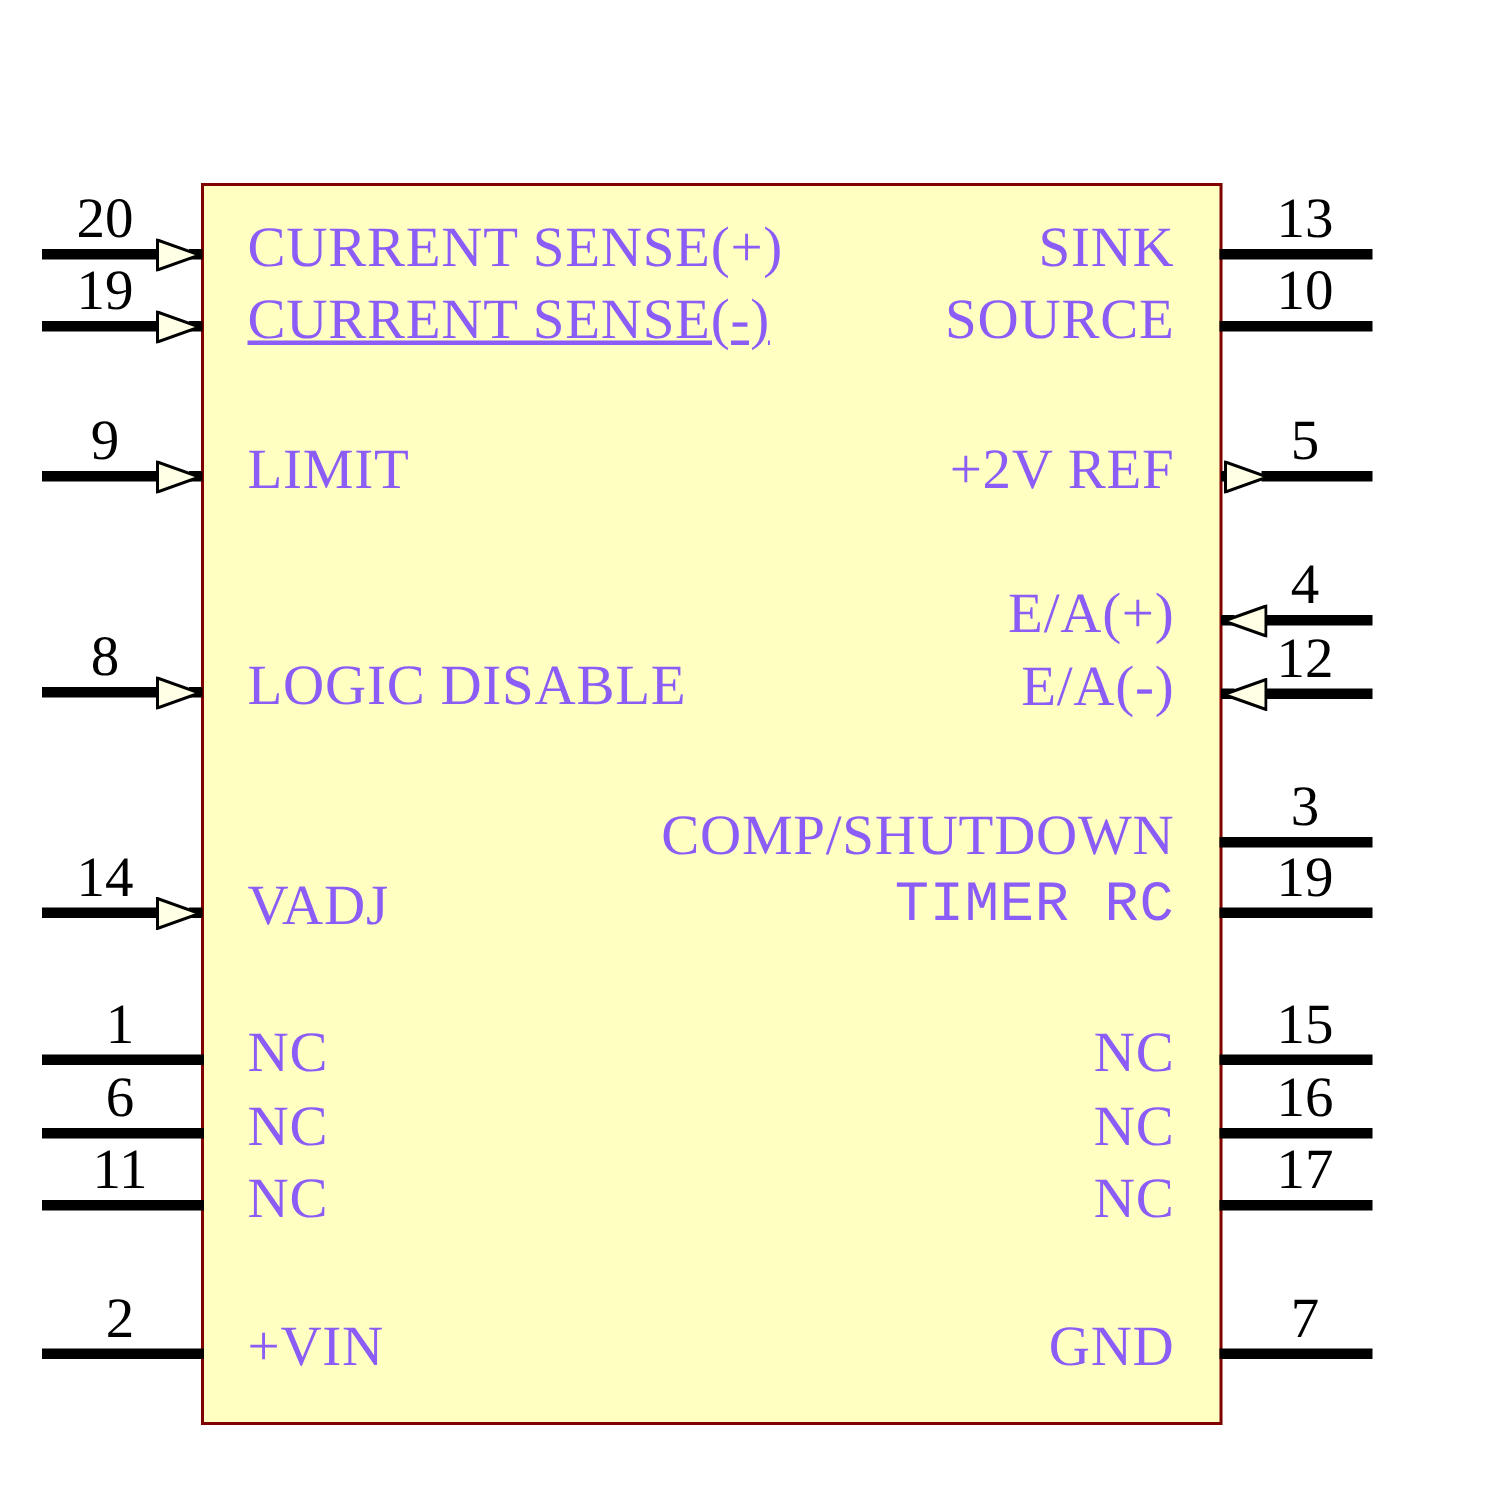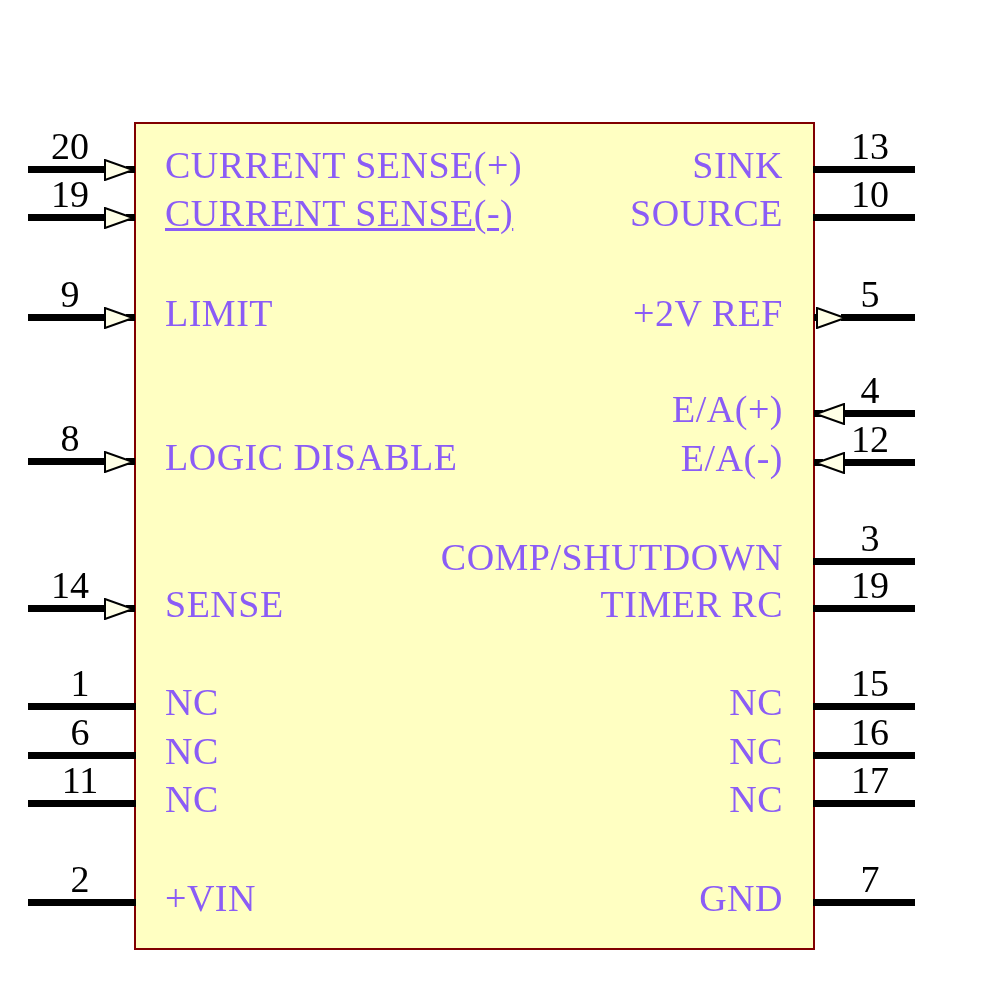--- a/index.html
+++ b/index.html
@@ -59,21 +59,21 @@
         <polygon points="1,1 1,21 29,11" fill="#FFFFE6" stroke="#000000" stroke-width="2"></polygon>
       </svg></div>
     <div class="pin-number" style="left: 20px; top: 416px;">8</div>
     <div class="pin-label left" style="left: 165px; top: 435px;">LOGIC DISABLE</div>
     <div class="pin-line" style="left: 28px; top: 605px; width: 76px; background: rgb(0, 0, 0);"></div>
     <div class="pin-line" style="left: 126px; top: 605px; width: 9px; background: rgb(0, 0, 0);"></div>
     <div class="pin-arrow" style="left: 104px; top: 598px;"><svg width="30" height="22" viewBox="0 0 30 22">
         <polygon points="1,1 1,21 29,11" fill="#FFFFE6" stroke="#000000" stroke-width="2"></polygon>
       </svg></div>
     <div class="pin-number" style="left: 20px; top: 563px;">14</div>
-    <div class="pin-label left" style="left: 165px; top: 582px;">SENSE</div>
+    <div class="pin-label left" style="left: 165px; top: 582px;">VADJ</div>
     <div class="pin-line" style="left: 28px; top: 703px; width: 108px; background: rgb(0, 0, 0);"></div>
     <div class="pin-number" style="left: 30px; top: 661px;">1</div>
     <div class="pin-label left" style="left: 165px; top: 680px;">NC</div>
     <div class="pin-line" style="left: 28px; top: 752px; width: 108px; background: rgb(0, 0, 0);"></div>
     <div class="pin-number" style="left: 30px; top: 710px;">6</div>
     <div class="pin-label left" style="left: 165px; top: 729px;">NC</div>
     <div class="pin-line" style="left: 28px; top: 800px; width: 108px; background: rgb(0, 0, 0);"></div>
     <div class="pin-number" style="left: 30px; top: 758px;">11</div>
     <div class="pin-label left" style="left: 165px; top: 777px;">NC</div>
     <div class="pin-line" style="left: 28px; top: 899px; width: 108px; background: rgb(0, 0, 0);"></div>
@@ -104,21 +104,21 @@
     <div class="pin-arrow" style="left: 815px; top: 452px;"><svg width="30" height="22" viewBox="0 0 30 22">
         <polygon points="29,1 29,21 1,11" fill="#FFFFE6" stroke="#000000" stroke-width="2"></polygon>
       </svg></div>
     <div class="pin-number" style="left: 820px; top: 417px;">12</div>
     <div class="pin-label right" style="left: 283px; width: 500px; top: 436px;">E/A(-)</div>
     <div class="pin-line" style="left: 813px; top: 558px; width: 102px; background: rgb(0, 0, 0);"></div>
     <div class="pin-number" style="left: 820px; top: 516px;">3</div>
     <div class="pin-label right" style="left: 283px; width: 500px; top: 535px;">COMP/SHUTDOWN</div>
     <div class="pin-line" style="left: 813px; top: 605px; width: 102px; background: rgb(0, 0, 0);"></div>
     <div class="pin-number" style="left: 820px; top: 563px;">19</div>
-    <div class="pin-label right" style="left: 283px; width: 500px; top: 582px;">TIMER RC</div>
+    <div class="pin-label right" style="left: 283px; width: 500px; top: 582px; font-family: Liberation Mono, monospace;">TIMER RC</div>
     <div class="pin-line" style="left: 813px; top: 703px; width: 102px; background: rgb(0, 0, 0);"></div>
     <div class="pin-number" style="left: 820px; top: 661px;">15</div>
     <div class="pin-label right" style="left: 283px; width: 500px; top: 680px;">NC</div>
     <div class="pin-line" style="left: 813px; top: 752px; width: 102px; background: rgb(0, 0, 0);"></div>
     <div class="pin-number" style="left: 820px; top: 710px;">16</div>
     <div class="pin-label right" style="left: 283px; width: 500px; top: 729px;">NC</div>
     <div class="pin-line" style="left: 813px; top: 800px; width: 102px; background: rgb(0, 0, 0);"></div>
     <div class="pin-number" style="left: 820px; top: 758px;">17</div>
     <div class="pin-label right" style="left: 283px; width: 500px; top: 777px;">NC</div>
     <div class="pin-line" style="left: 813px; top: 899px; width: 102px; background: rgb(0, 0, 0);"></div>

